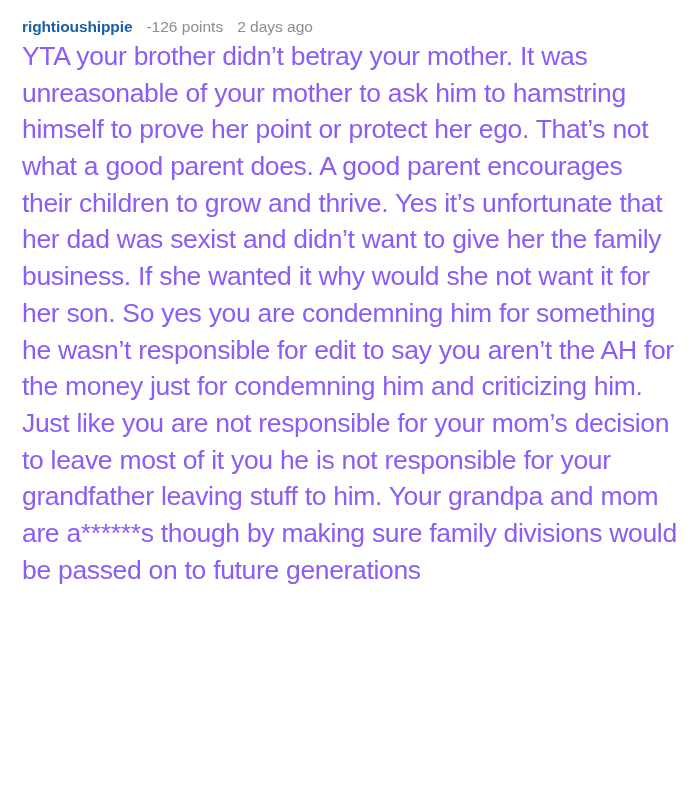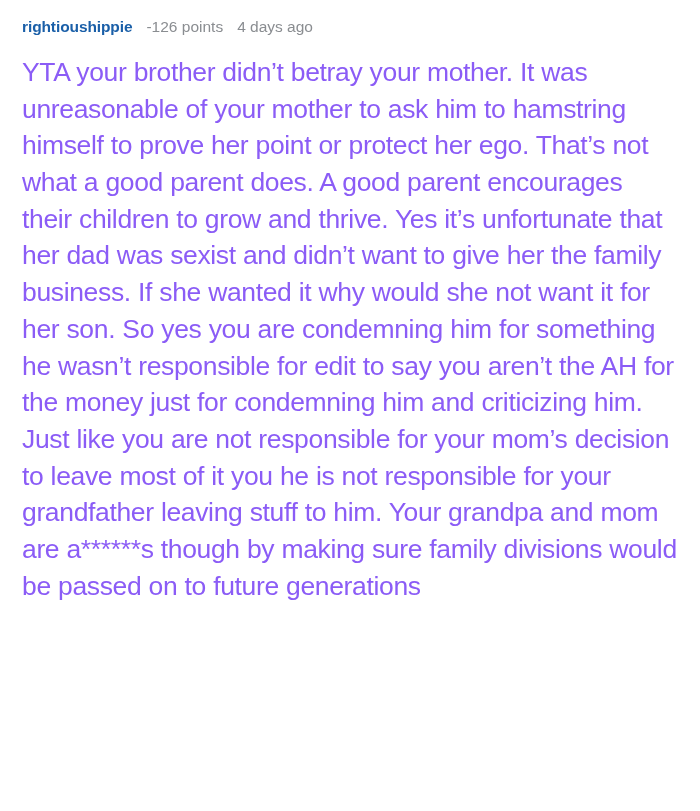--- a/index.html
+++ b/index.html
@@ -15,21 +15,21 @@
   }
   .comment {
     box-sizing: border-box;
     width: 700px;
     padding: 18px 22px 0 22px;
   }
   .meta {
     display: flex;
     align-items: baseline;
     gap: 14px;
-    margin-bottom: 18px;
+    margin-bottom: 2px;
     font-size: 15.5px;
   }
   .author {
     color: #1a5fa8;
     font-weight: bold;
     letter-spacing: -0.1px;
   }
   .points {
     color: #8a8d91;
   }
@@ -45,16 +45,16 @@
     white-space: pre-wrap;
   }
 </style>
 </head>
 <body>
 
 <div class="comment">
   <div class="meta">
     <span class="author">rightioushippie</span>
     <span class="points">-126 points</span>
-    <span class="age">4 days ago</span>
+    <span class="age">2 days ago</span>
   </div>
   <div class="body-text">YTA your brother didn’t betray your mother. It was unreasonable of your mother to ask him to hamstring himself to prove her point or protect her ego. That’s not what a good parent does. A good parent encourages their children to grow and thrive. Yes it’s unfortunate that her dad was sexist and didn’t want to give her the family business. If she wanted it why would she not want it for her son. So yes you are condemning him for something he wasn’t responsible for edit to say you aren’t the AH for the money just for condemning him and criticizing him. Just like you are not responsible for your mom’s decision to leave most of it you he is not responsible for your grandfather leaving stuff to him. Your grandpa and mom are a******s though by making sure family divisions would be passed on to future generations</div>
 </div>
 
 </body></html>

